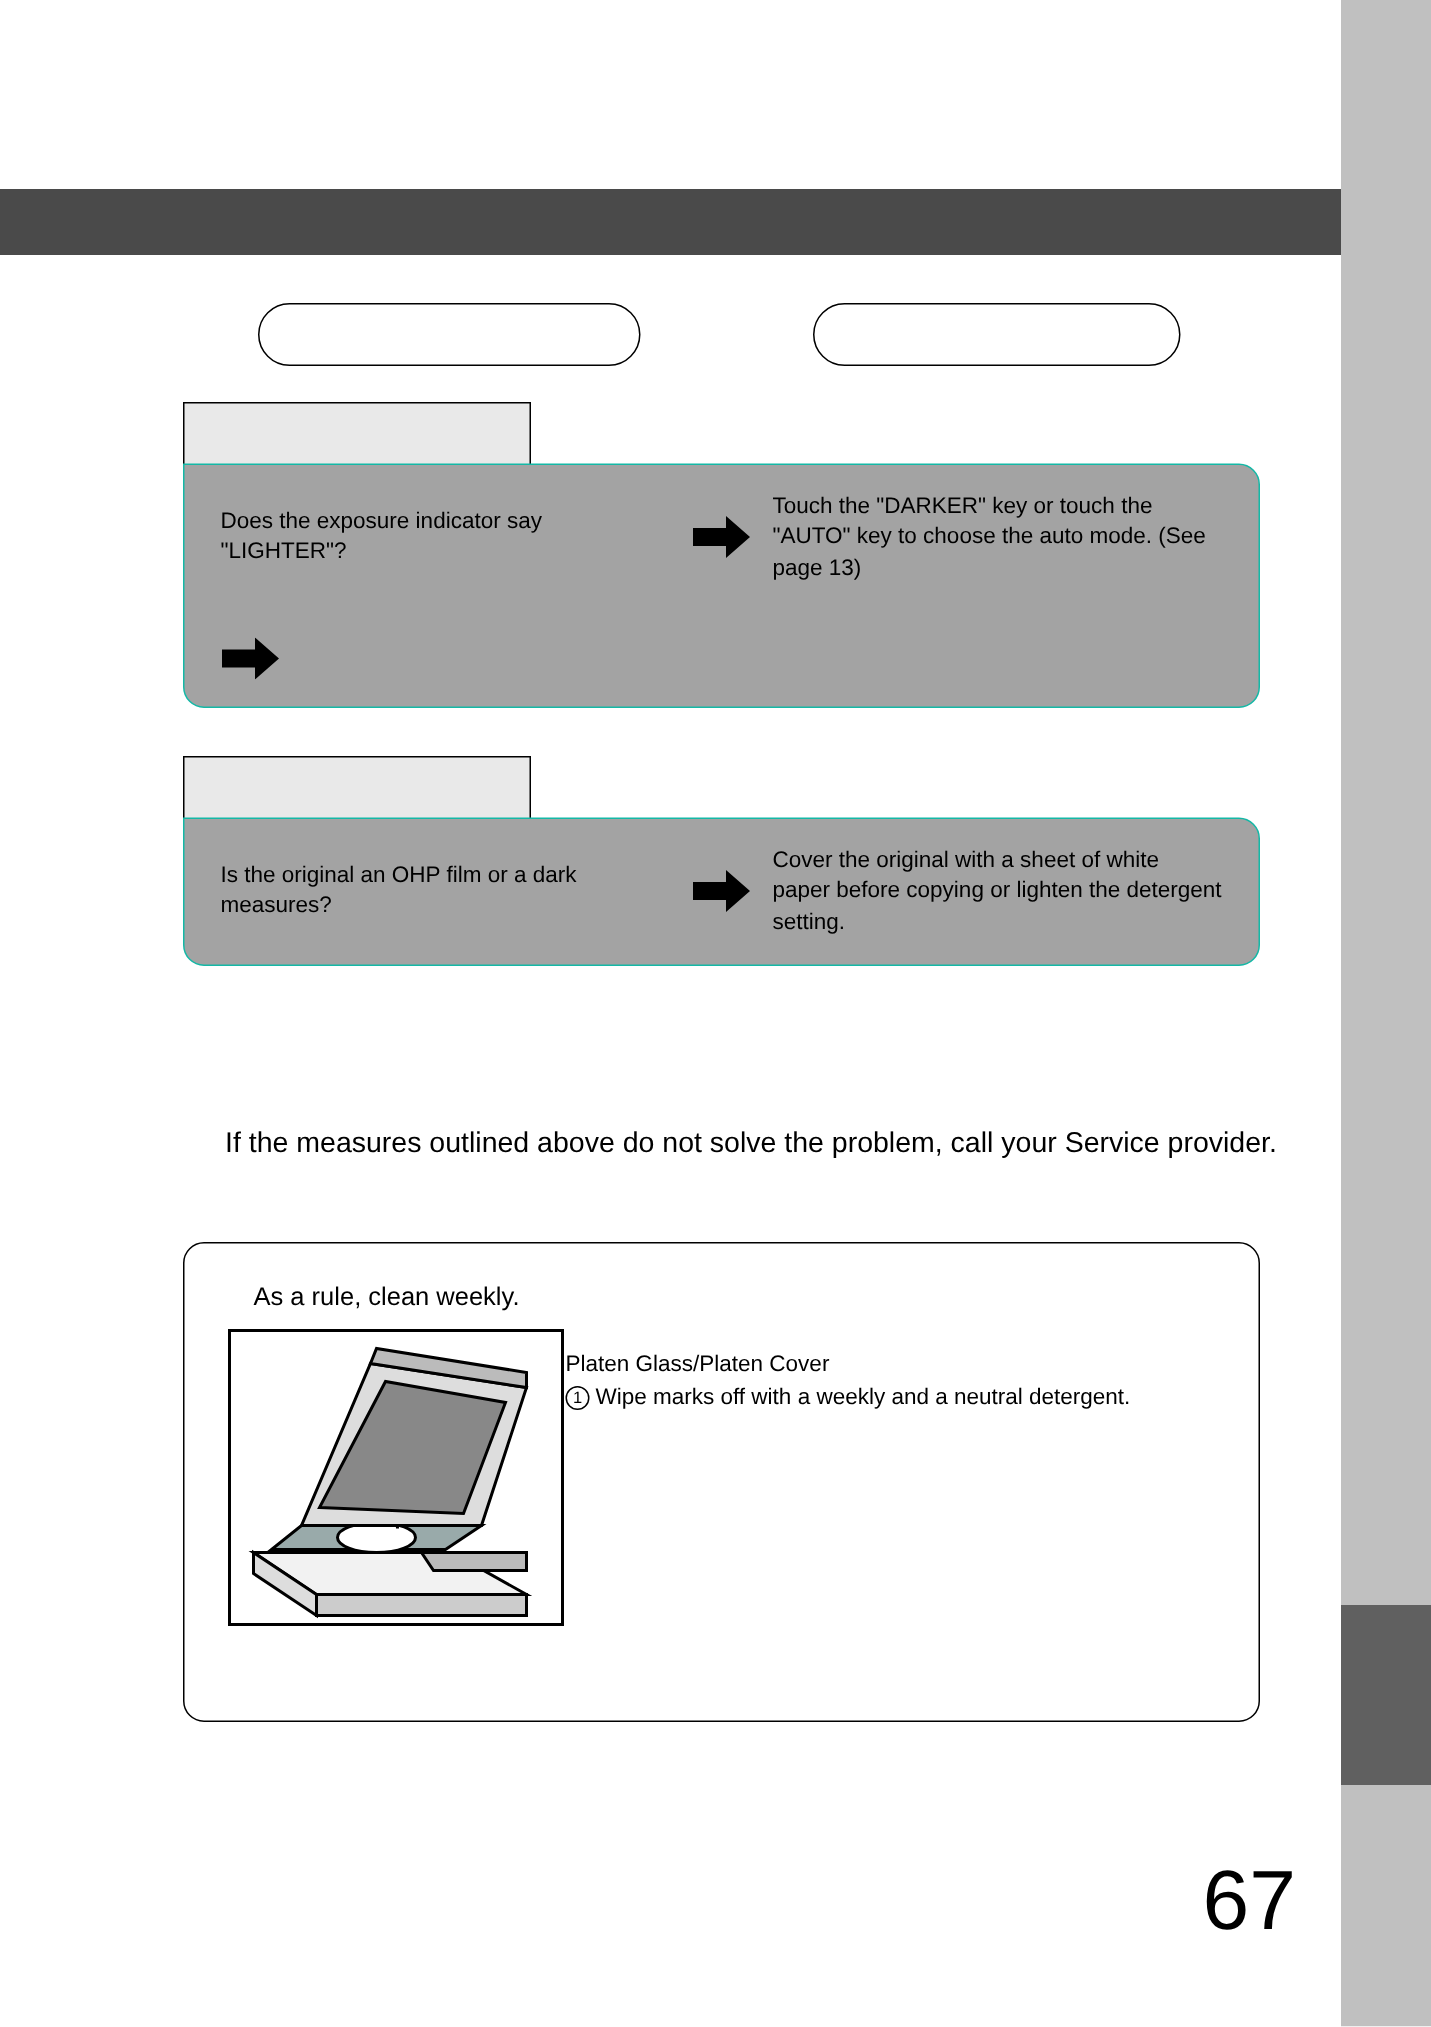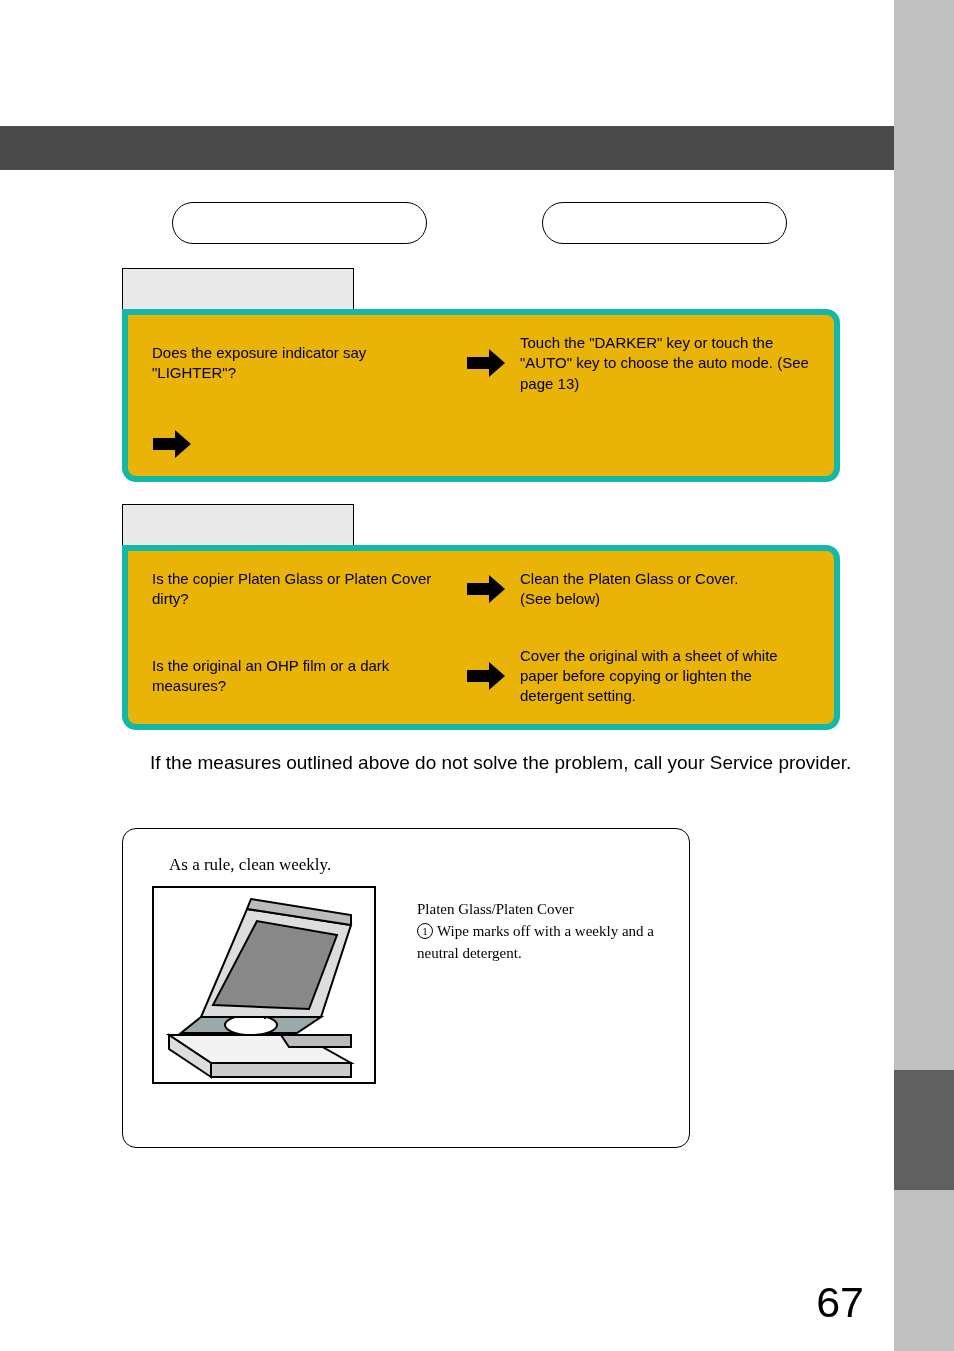--- a/index.html
+++ b/index.html
@@ -13,37 +13,37 @@
 
   
   .capsules { position: absolute; top: 202px; left: 0; width: 894px; }
   .capsule { position: absolute; border: 1px solid #000; border-radius: 22px; height: 42px; }
   .capsule-left { left: 172px; width: 255px; }
   .capsule-right { left: 542px; width: 245px; }
   
 
   .ts-container { position: relative; }
   .ts-header { border: 1px solid #000; border-bottom: none; background: #e9e9e9; width: 232px; height: 42px; }
-  .ts-body { border: 6px solid #14b8a6; border-radius: 0 14px 14px 14px; background: #eab308; margin-top: -1px; }
+  .ts-body { border: 1px solid #14b8a6; border-radius: 0 14px 14px 14px; background: #a3a3a3; margin-top: -1px; }
 
   .qa-row { display: flex; align-items: center; padding: 18px 24px 18px 24px; gap: 14px; }
   .question { flex: 0 0 300px; font-size: 15px; line-height: 1.35; }
   .arrow { flex: 0 0 40px; display: flex; justify-content: center; }
   .answer { flex: 1; font-size: 15px; line-height: 1.35; }
 
   .note-text { font-size: 19px; }
 
-  .cleaning-box { position: absolute; left: 122px; width: 568px; border: 1px solid #000; border-radius: 14px; padding: 26px 28px 28px 28px; top: 828px; height: 320px; font-family: Liberation Serif, serif; }
+  .cleaning-box { position: absolute; left: 122px; width: 718px; border: 1px solid #000; border-radius: 14px; padding: 26px 28px 28px 28px; top: 828px; height: 320px; }
   .cleaning-title { font-size: 17px; margin-bottom: 10px; margin-left: 18px; }
-  .cleaning-content { display: flex; gap: 40px; align-items: flex-start; }
+  .cleaning-content { display: flex; align-items: flex-start; }
   .cleaning-image { width: 226px; height: 200px; border: 0; }
   .cleaning-text { font-size: 15px; line-height: 1.45; margin-top: 14px; }
   .step-num { display: inline-block; border: 1px solid #000; border-radius: 50%; width: 16px; height: 16px; font-size: 11px; text-align: center; line-height: 14px; margin-right: 4px; vertical-align: 1px; }
 
-  .page-number { position: absolute; right: 90px; bottom: 24px; font-size: 43px; font-weight: 400; }
+  .page-number { position: absolute; right: 90px; bottom: 52px; font-size: 56px; font-weight: 400; }
 
   .arrow-svg { width: 38px; height: 28px; }
   .toner-icon { display:inline-block; border:1px solid #000; width:18px; height:14px; position:relative; vertical-align:-2px; border-bottom-style: dashed; border-left-style: dashed; border-right-style: dashed;}
   .toner-icon::after{content:"";position:absolute;left:6px;top:-5px;width:0;height:0;border-left:3px solid transparent;border-right:3px solid transparent;border-bottom:5px solid #000;}
 
   .indent { margin-left: 22px; }
 </style>
 </head>
 <body>
 
@@ -77,30 +77,20 @@
               <path d="M0 8 H22 V0 L38 14 L22 28 V20 H0 Z" fill="#000"></path>
             </svg>
         </div>
       </div>
     </div>
   </div>
 
   <div class="ts-container" style="position:absolute; left:122px; top:504px; width:718px;">
     <div class="ts-header"></div>
     <div class="ts-body">
-      <div class="qa-row">
-        <div class="question">Is the copier Platen Glass or Platen Cover dirty?</div>
-        <div class="arrow">
-          <svg class="arrow-svg" viewBox="0 0 38 28">
-              <path d="M0 8 H22 V0 L38 14 L22 28 V20 H0 Z" fill="#000"></path>
-            </svg>
-        </div>
-        <div class="answer" style="white-space:pre-line;">Clean the Platen Glass or Cover.
-(See below)</div>
-      </div>
       <div class="qa-row">
         <div class="question">Is the original an OHP film or a dark measures?</div>
         <div class="arrow">
           <svg class="arrow-svg" viewBox="0 0 38 28">
               <path d="M0 8 H22 V0 L38 14 L22 28 V20 H0 Z" fill="#000"></path>
             </svg>
         </div>
         <div class="answer">Cover the original with a sheet of white paper before copying or lighten the detergent setting.</div>
       </div>
     </div>

